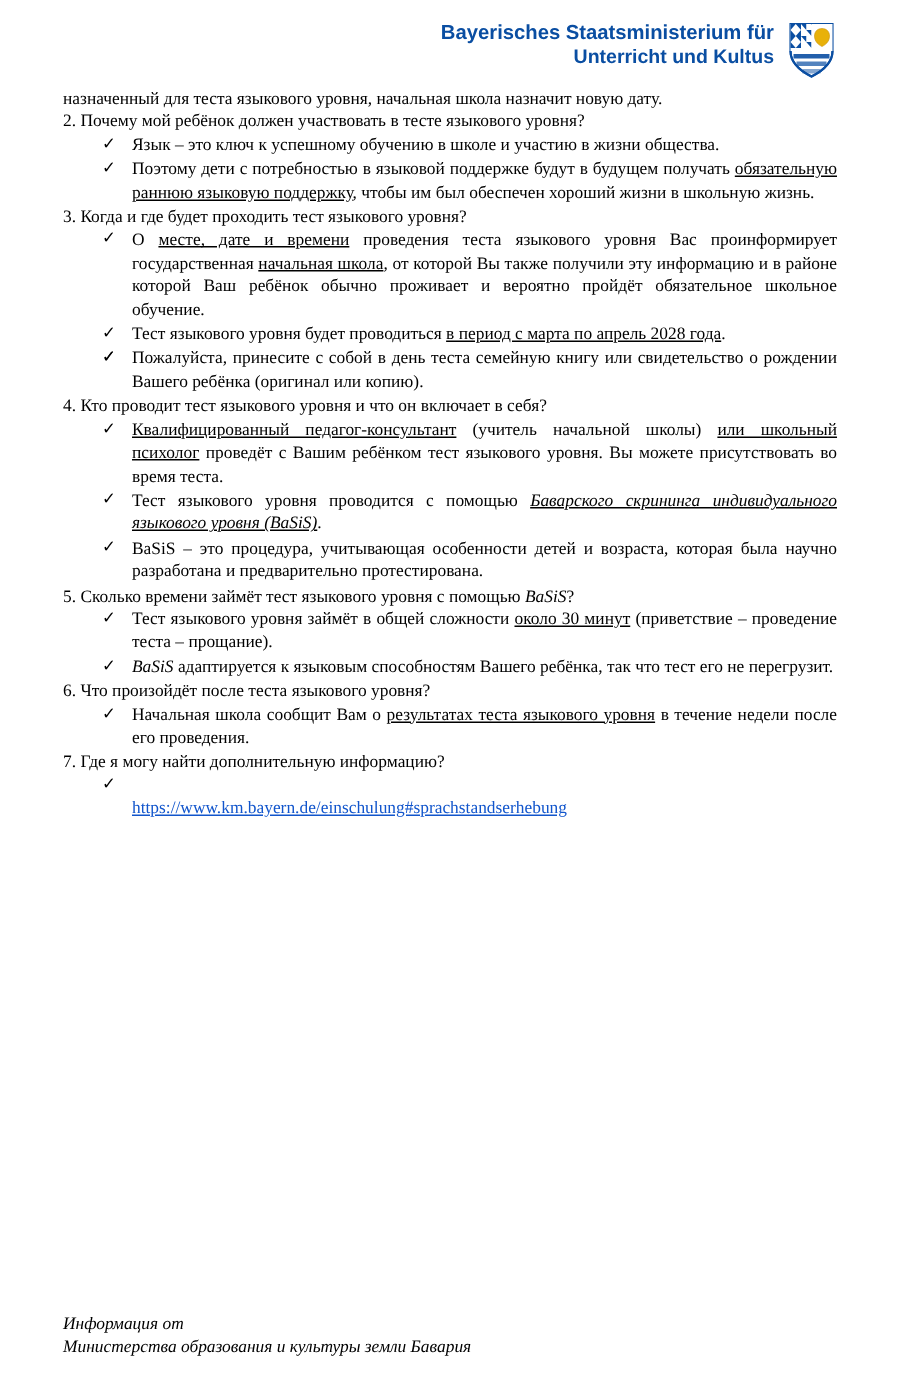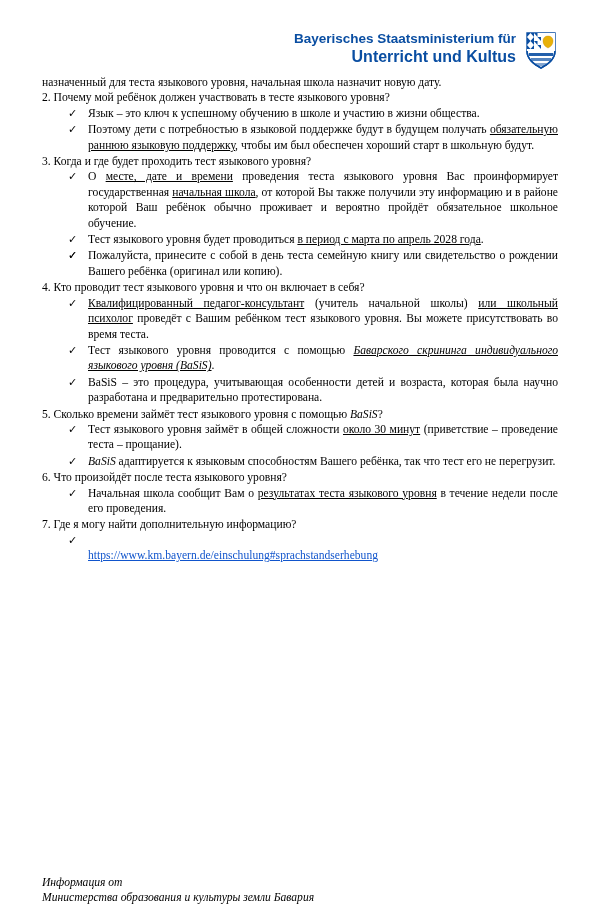--- a/index.html
+++ b/index.html
@@ -13,21 +13,21 @@
     font-family: "Liberation Serif", serif;
     color: #000000;
     position: relative;
     overflow: hidden;
   }
   .page {
     width: 600px;
     height: 924px;
     position: relative;
     box-sizing: border-box;
-    padding: 17px 42px;
+    padding: 0 42px;
   }
 
   
   .header {
     display: flex;
     justify-content: flex-end;
     align-items: flex-start;
     padding-top: 8px;
     padding-right: 0;
     height: 58px;
@@ -36,21 +36,21 @@
   .header-text {
     text-align: right;
     font-family: "Liberation Sans", sans-serif;
     color: #0a4ea2;
     font-weight: bold;
     line-height: 1.22;
     margin-right: 8px;
     margin-top: 6px;
   }
   .header-line1 { font-size: 13.5px; }
-  .header-line2 { font-size: 16px; }
+  .header-line2 { font-size: 13px; }
   .crest {
     width: 34px;
     height: 44px;
     position: relative;
     flex: 0 0 auto;
     margin-top: 2px;
   }
 
   
   .content {
@@ -148,21 +148,21 @@
   </div>
 
   <div class="content">
 
     <p class="para top-para">назначенный для теста языкового уровня, начальная школа назначит новую дату.</p>
 
     <div id="sections">
         <p class="q para">2. Почему мой ребёнок должен участвовать в тесте языкового уровня?</p>
         <ul class="bullets">
           <li><span class="check">✓</span><span><span>Язык – это ключ к успешному обучению в школе и участию в жизни общества.</span></span></li>
-          <li><span class="check">✓</span><span><span>Поэтому дети с потребностью в языковой поддержке будут в будущем получать </span><span class="u">обязательную раннюю языковую поддержку</span><span>, чтобы им был обеспечен хороший старт в школьную будут.</span></span></li>
+          <li><span class="check">✓</span><span><span>Поэтому дети с потребностью в языковой поддержке будут в будущем получать </span><span class="u">обязательную раннюю языковую поддержку</span><span>, чтобы им был обеспечен хороший жизни в школьную жизнь.</span></span></li>
         </ul>
         <p class="q para">3. Когда и где будет проходить тест языкового уровня?</p>
         <ul class="bullets">
           <li><span class="check">✓</span><span><span>О </span><span class="u">месте, дате и времени</span><span> проведения теста языкового уровня Вас проинформирует государственная </span><span class="u">начальная школа</span><span>, от которой Вы также получили эту информацию и в районе которой Ваш ребёнок обычно проживает и вероятно пройдёт обязательное школьное обучение.</span></span></li>
           <li><span class="check">✓</span><span><span>Тест языкового уровня будет проводиться </span><span class="u">в период с марта по апрель 2028 года</span><span>.</span></span></li>
           <li><span class="check">✓</span></li>
           <li><span class="check">✓</span><span><span>Пожалуйста, принесите с собой в день теста семейную книгу или свидетельство о рождении Вашего ребёнка (оригинал или копию).</span></span></li>
         </ul>
         <p class="q para">4. Кто проводит тест языкового уровня и что он включает в себя?</p>
         <ul class="bullets">

